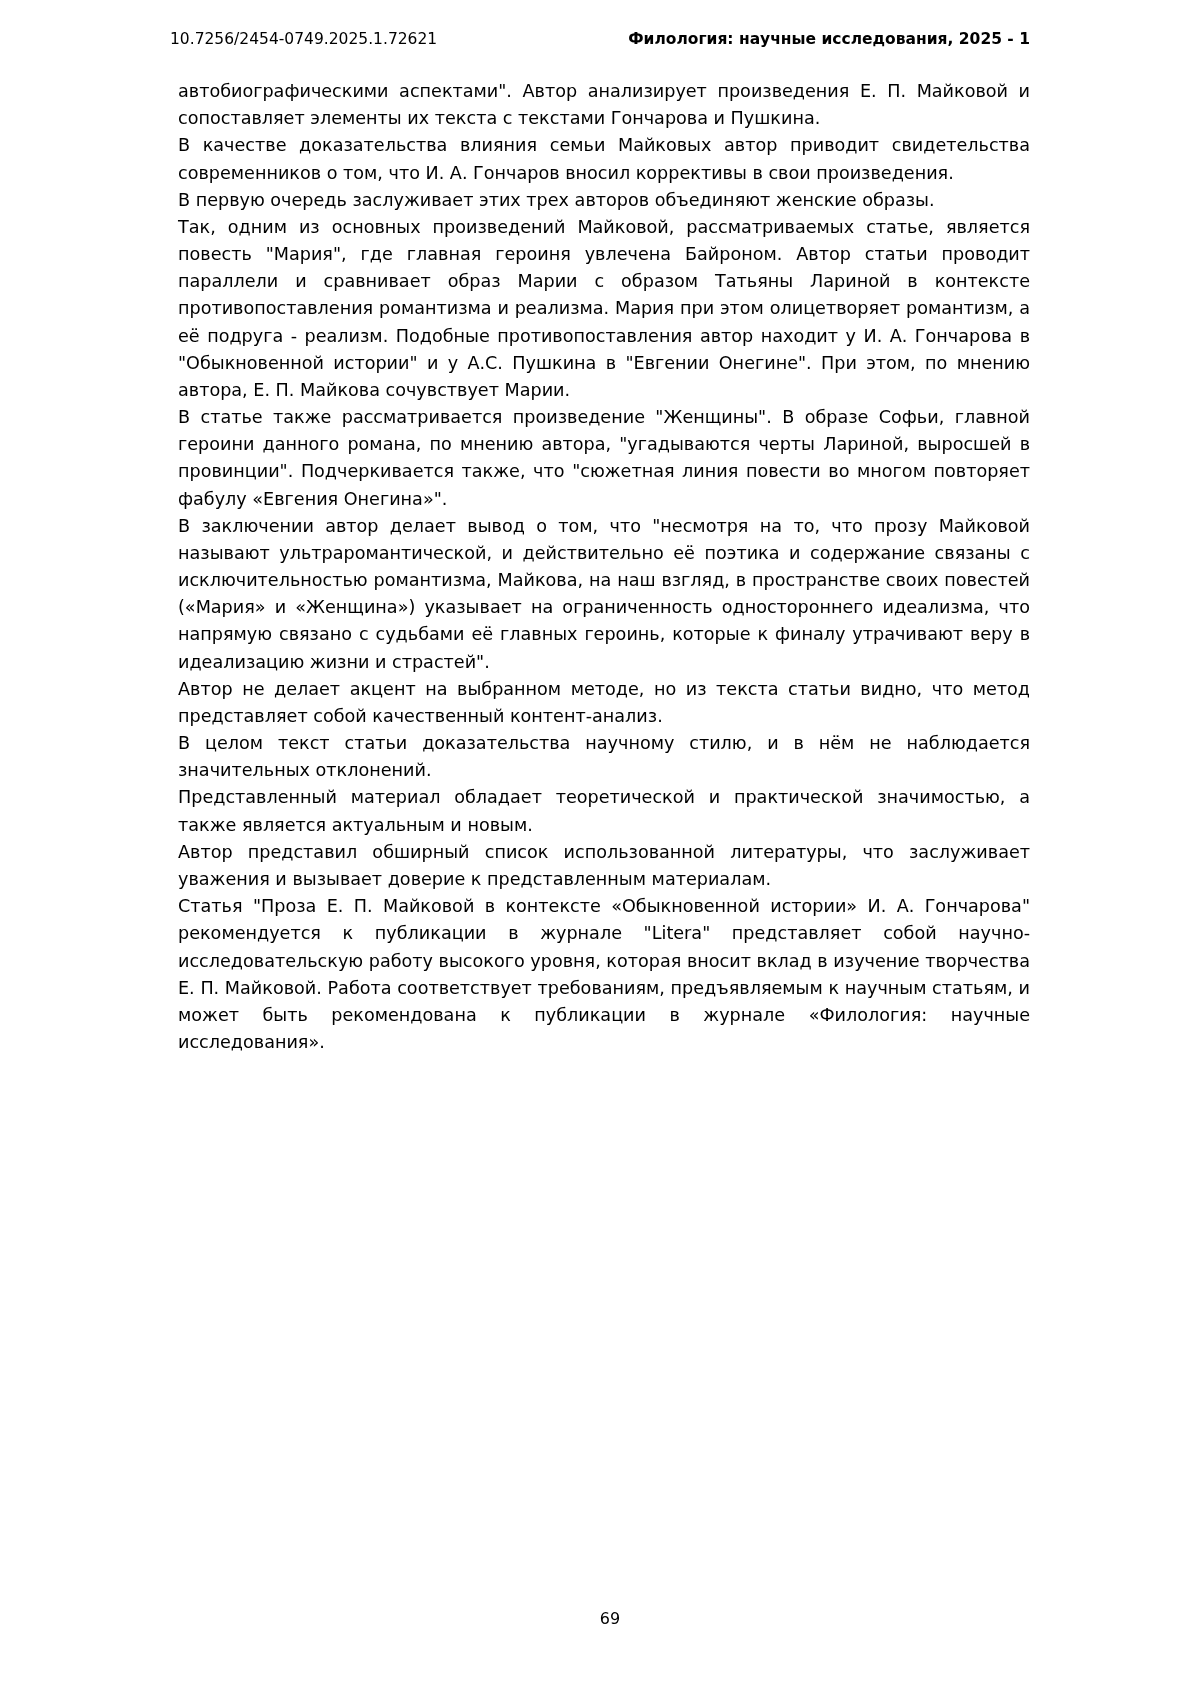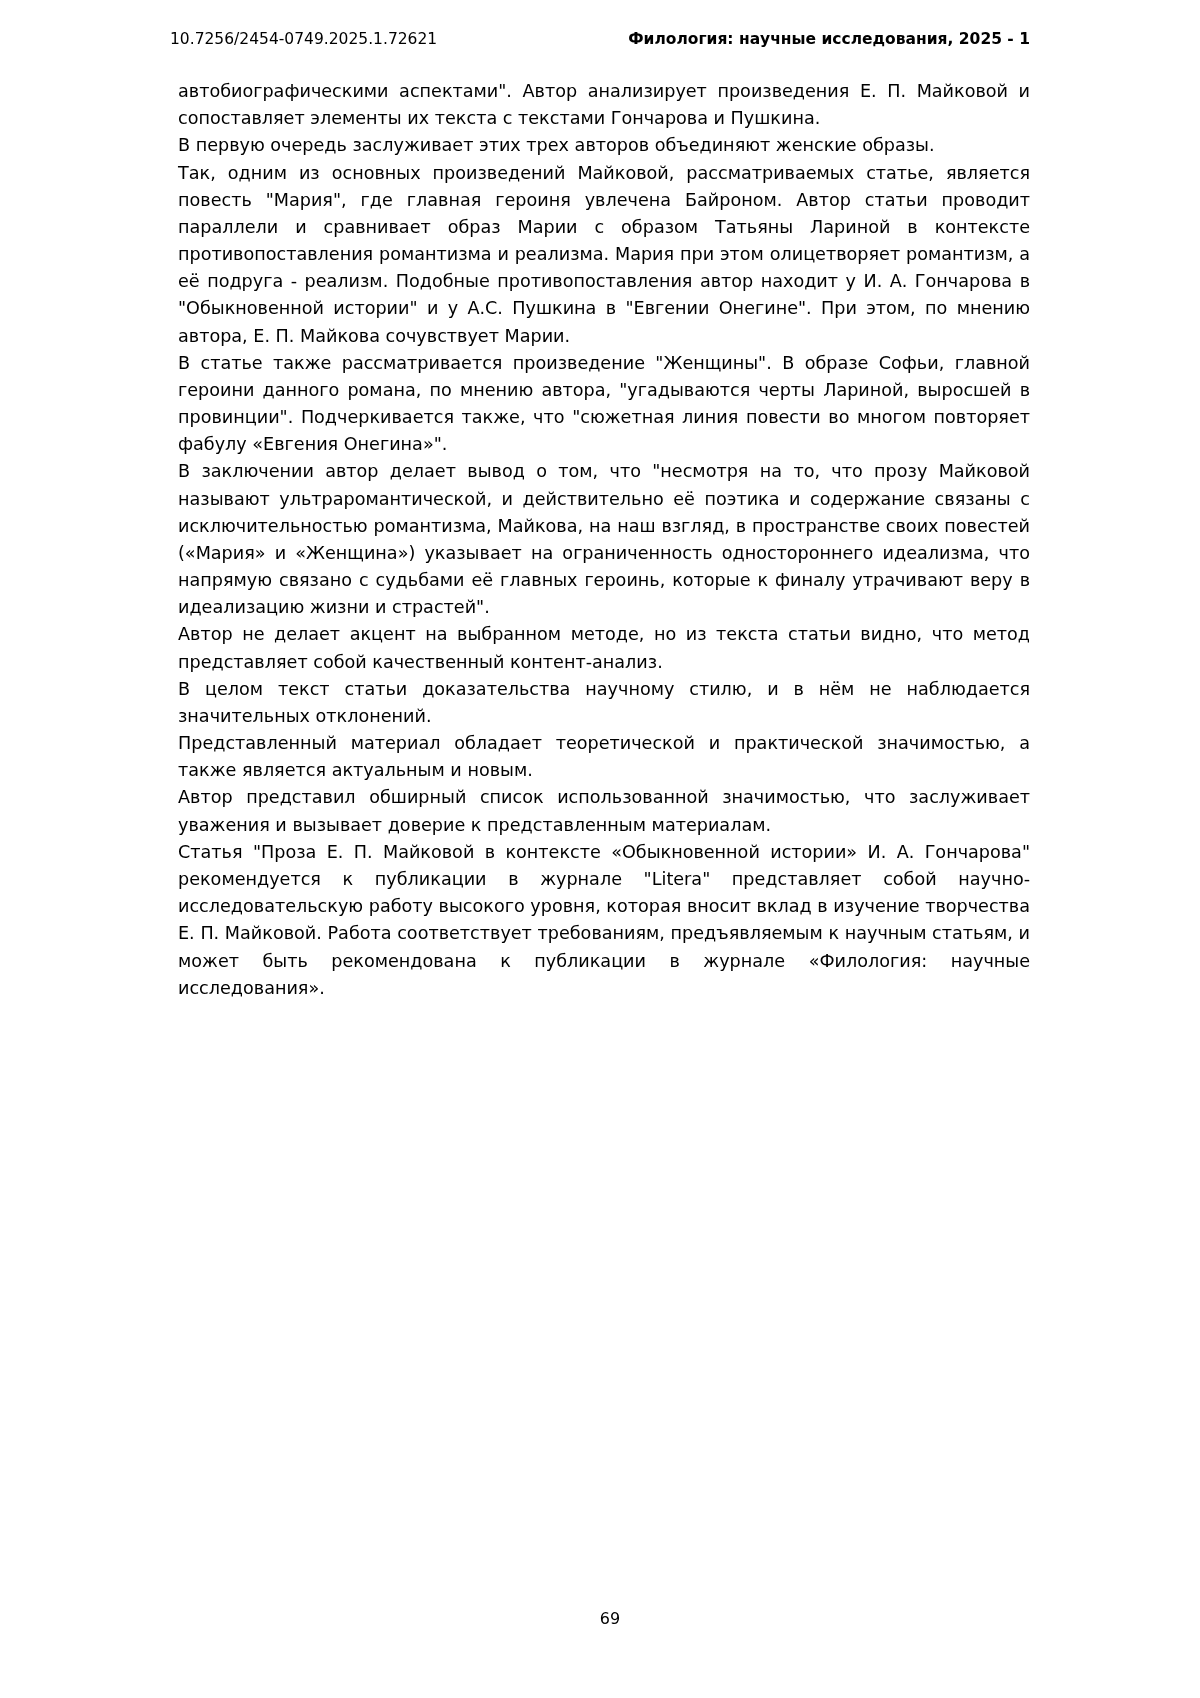--- a/index.html
+++ b/index.html
@@ -67,26 +67,27 @@
 
 <div class="page">
 
   <div class="header">
     <span class="header-left">10.7256/2454-0749.2025.1.72621</span>
     <span class="header-right">Филология: научные исследования, 2025 - 1</span>
   </div>
 
   <div class="content">
     <p class="para">автобиографическими аспектами". Автор анализирует произведения Е. П. Майковой и сопоставляет элементы их текста с текстами Гончарова и Пушкина.</p>
+    <p class="para">В качестве доказательства влияния семьи Майковых автор приводит свидетельства современников о том, что И. А. Гончаров вносил коррективы в свои произведения.</p>
     <p class="para">В первую очередь заслуживает этих трех авторов объединяют женские образы.</p>
     <p class="para">Так, одним из основных произведений Майковой, рассматриваемых статье, является повесть "Мария", где главная героиня увлечена Байроном. Автор статьи проводит параллели и сравнивает образ Марии с образом Татьяны Лариной в контексте противопоставления романтизма и реализма. Мария при этом олицетворяет романтизм, а её подруга - реализм. Подобные противопоставления автор находит у И. А. Гончарова в "Обыкновенной истории" и у А.С. Пушкина в "Евгении Онегине". При этом, по мнению автора, Е. П. Майкова сочувствует Марии.</p>
     <p class="para">В статье также рассматривается произведение "Женщины". В образе Софьи, главной героини данного романа, по мнению автора, "угадываются черты Лариной, выросшей в провинции". Подчеркивается также, что "сюжетная линия повести во многом повторяет фабулу «Евгения Онегина»".</p>
     <p class="para">В заключении автор делает вывод о том, что "несмотря на то, что прозу Майковой называют ультраромантической, и действительно её поэтика и содержание связаны с исключительностью романтизма, Майкова, на наш взгляд, в пространстве своих повестей («Мария» и «Женщина») указывает на ограниченность одностороннего идеализма, что напрямую связано с судьбами её главных героинь, которые к финалу утрачивают веру в идеализацию жизни и страстей".</p>
     <p class="para">Автор не делает акцент на выбранном методе, но из текста статьи видно, что метод представляет собой качественный контент-анализ.</p>
     <p class="para">В целом текст статьи доказательства научному стилю, и в нём не наблюдается значительных отклонений.</p>
     <p class="para">Представленный материал обладает теоретической и практической значимостью, а также является актуальным и новым.</p>
-    <p class="para">Автор представил обширный список использованной значимостью, что заслуживает уважения и вызывает доверие к представленным материалам.</p>
+    <p class="para">Автор представил обширный список использованной литературы, что заслуживает уважения и вызывает доверие к представленным материалам.</p>
     <p class="para">Статья "Проза Е. П. Майковой в контексте «Обыкновенной истории» И. А. Гончарова" рекомендуется к публикации в журнале "Litera" представляет собой научно-исследовательскую работу высокого уровня, которая вносит вклад в изучение творчества Е. П. Майковой. Работа соответствует требованиям, предъявляемым к научным статьям, и может быть рекомендована к публикации в журнале «Филология: научные исследования».</p>
   </div>
 
   <div class="page-number">69</div>
 
 </div>
 
 </body></html>

